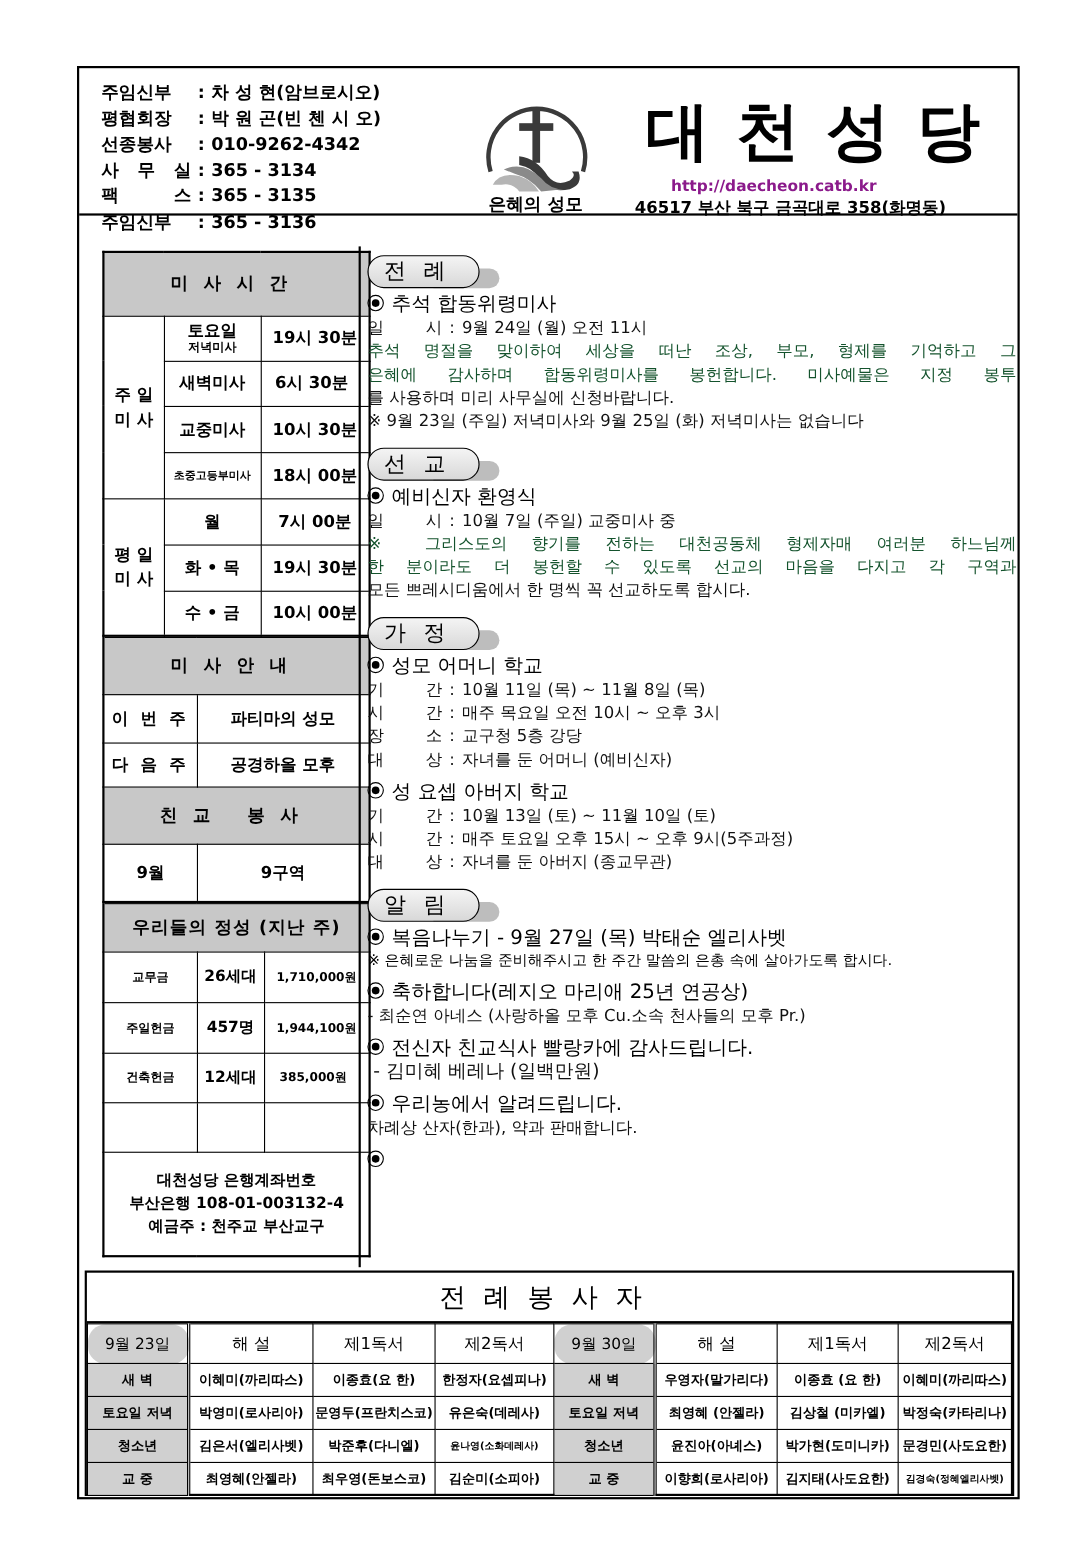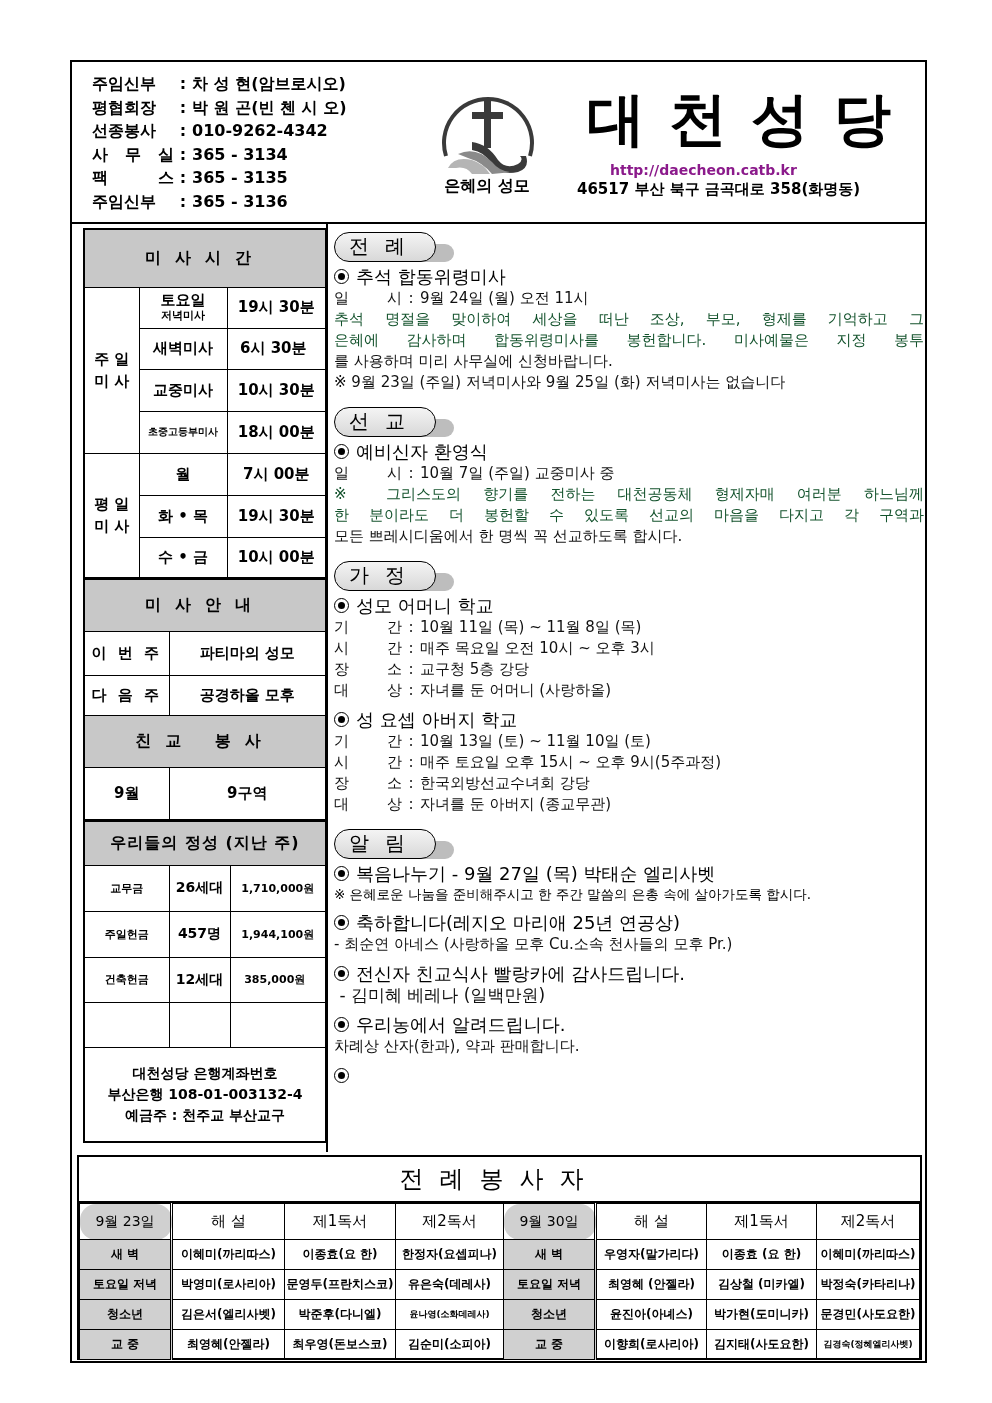--- a/index.html
+++ b/index.html
@@ -1,30 +1,30 @@
 <!DOCTYPE html>
 <html><head>
 <meta charset="utf-8">
 <style>
   * { box-sizing: border-box; margin: 0; padding: 0; }
   body { width: 992px; height: 1403px; background: #fff; position: relative; font-family: "DejaVu Sans", sans-serif; color: #000; overflow: hidden; }
   .page { position: absolute; left: 70px; top: 60px; width: 857px; height: 1303px; border: 2px solid #000; }
   
-  .header { position: absolute; left: 0; top: 0; width: 853px; height: 162px; border-bottom: 2px solid #000; }
+  .header { position: absolute; left: 0; top: 0; width: 853px; height: 134px; border-bottom: 2px solid #000; }
   .info { position: absolute; left: 20px; top: 10px; font-size: 16px; font-weight: bold; line-height: 23.5px; }
   .info-row { display: flex; white-space: nowrap; }
   .info-label { width: 82px; letter-spacing: 0; display: inline-block; text-align: justify; text-align-last: justify; }
   .info-sep { width: 18px; text-align: center; }
   .logo { position: absolute; left: 360px; top: 22px; width: 110px; height: 130px; }
   .logo-caption { position: absolute; left: 0; top: 92px; width: 110px; text-align: center; font-size: 16px; font-weight: bold; }
   .title { position: absolute; left: 515px; top: 22px; width: 330px; font-size: 58px; font-weight: bold; letter-spacing: 24px; line-height: 70px; white-space: nowrap; }
   .url { position: absolute; left: 538px; top: 100px; font-size: 14px; font-weight: bold; color: #8b1a8b; }
   .address { position: absolute; left: 505px; top: 118px; font-size: 15px; font-weight: bold; white-space: nowrap; }
   
-  .left { position: absolute; left: 11px; top: 166px; width: 220px; border-radius: 11px; }
+  .left { position: absolute; left: 21px; top: 166px; width: 220px; border-radius: 11px; }
   table.lt { border-collapse: collapse; width: 244px; border: 2px solid #000; }
   table.lt td { border: 1px solid #000; text-align: center; font-weight: bold; font-size: 15px; }
   .graybar { background: #c8c8c8; font-size: 16px !important; letter-spacing: 14px; height: 58px; }
   .small { font-size: 11px !important; }
   .tiny { font-size: 10px !important; }
   .right-align { text-align: center; padding-right: 6px; }
   
   .divider-v { position: absolute; left: 254px; top: 162px; width: 2px; height: 928px; background: #000; }
   .right { position: absolute; left: 262px; top: 170px; width: 590px; font-family: "DejaVu Sans", sans-serif; }
   .pill { display: inline-block; position: relative; height: 30px; padding: 0 14px; border: 1.5px solid #000; border-radius: 15px; background: linear-gradient(#f4f4f4, #d8d8d8); font-size: 20px; letter-spacing: 16px; line-height: 27px; margin-bottom: 2px; }
@@ -228,26 +228,25 @@
     <div class="txt-j">※ 그리스도의 향기를 전하는 대천공동체 형제자매 여러분 하느님께</div>
     <div class="txt-j">한 분이라도 더 봉헌할 수 있도록 선교의 마음을 다지고 각 구역과</div>
     <div class="txt">모든 쁘레시디움에서 한 명씩 꼭 선교하도록 합시다.</div>
     <div class="gap2"></div>
 
     <div class="pill-wrap"><div class="pill-shadow"></div><span class="pill">가정</span></div>
     <div class="item-title"><span class="bullet"></span><span>성모 어머니 학교</span></div>
     <div class="txt"><span class="kv-label">기 간</span><span class="kv-sep">:</span><span>10월 11일 (목) ~ 11월 8일 (목)</span></div>
     <div class="txt"><span class="kv-label">시 간</span><span class="kv-sep">:</span><span>매주 목요일 오전 10시 ~ 오후 3시</span></div>
     <div class="txt"><span class="kv-label">장 소</span><span class="kv-sep">:</span><span>교구청 5층 강당</span></div>
-    <div class="txt"><span class="kv-label">대 상</span><span class="kv-sep">:</span><span>자녀를 둔 어머니 (사랑하올)</span></div>
+    <div class="txt"><span class="kv-label">대 상</span><span class="kv-sep">:</span><span>자녀를 둔 어머니 (예비신자)</span></div>
     <div class="gap"></div>
     <div class="item-title"><span class="bullet"></span><span>성 요셉 아버지 학교</span></div>
     <div class="txt"><span class="kv-label">기 간</span><span class="kv-sep">:</span><span>10월 13일 (토) ~ 11월 10일 (토)</span></div>
     <div class="txt"><span class="kv-label">시 간</span><span class="kv-sep">:</span><span>매주 토요일 오후 15시 ~ 오후 9시(5주과정)</span></div>
-    <div class="txt"><span class="kv-label">장 소</span><span class="kv-sep">:</span><span>한국외방선교수녀회 강당</span></div>
     <div class="txt"><span class="kv-label">대 상</span><span class="kv-sep">:</span><span>자녀를 둔 아버지 (종교무관)</span></div>
     <div class="gap2"></div>
 
     <div class="pill-wrap"><div class="pill-shadow"></div><span class="pill">알림</span></div>
     <div class="item-title"><span class="bullet"></span><span>복음나누기 - 9월 27일 (목) 박태순 엘리사벳</span></div>
     <div class="note-sm">※ 은혜로운 나눔을 준비해주시고 한 주간 말씀의 은총 속에 살아가도록 합시다.</div>
     <div class="gap"></div>
     <div class="item-title"><span class="bullet"></span><span>축하합니다(레지오 마리애 25년 연공상)</span></div>
     <div class="txt">- 최순연 아네스 (사랑하올 모후 Cu.소속  천사들의 모후 Pr.)</div>
     <div class="gap"></div>

